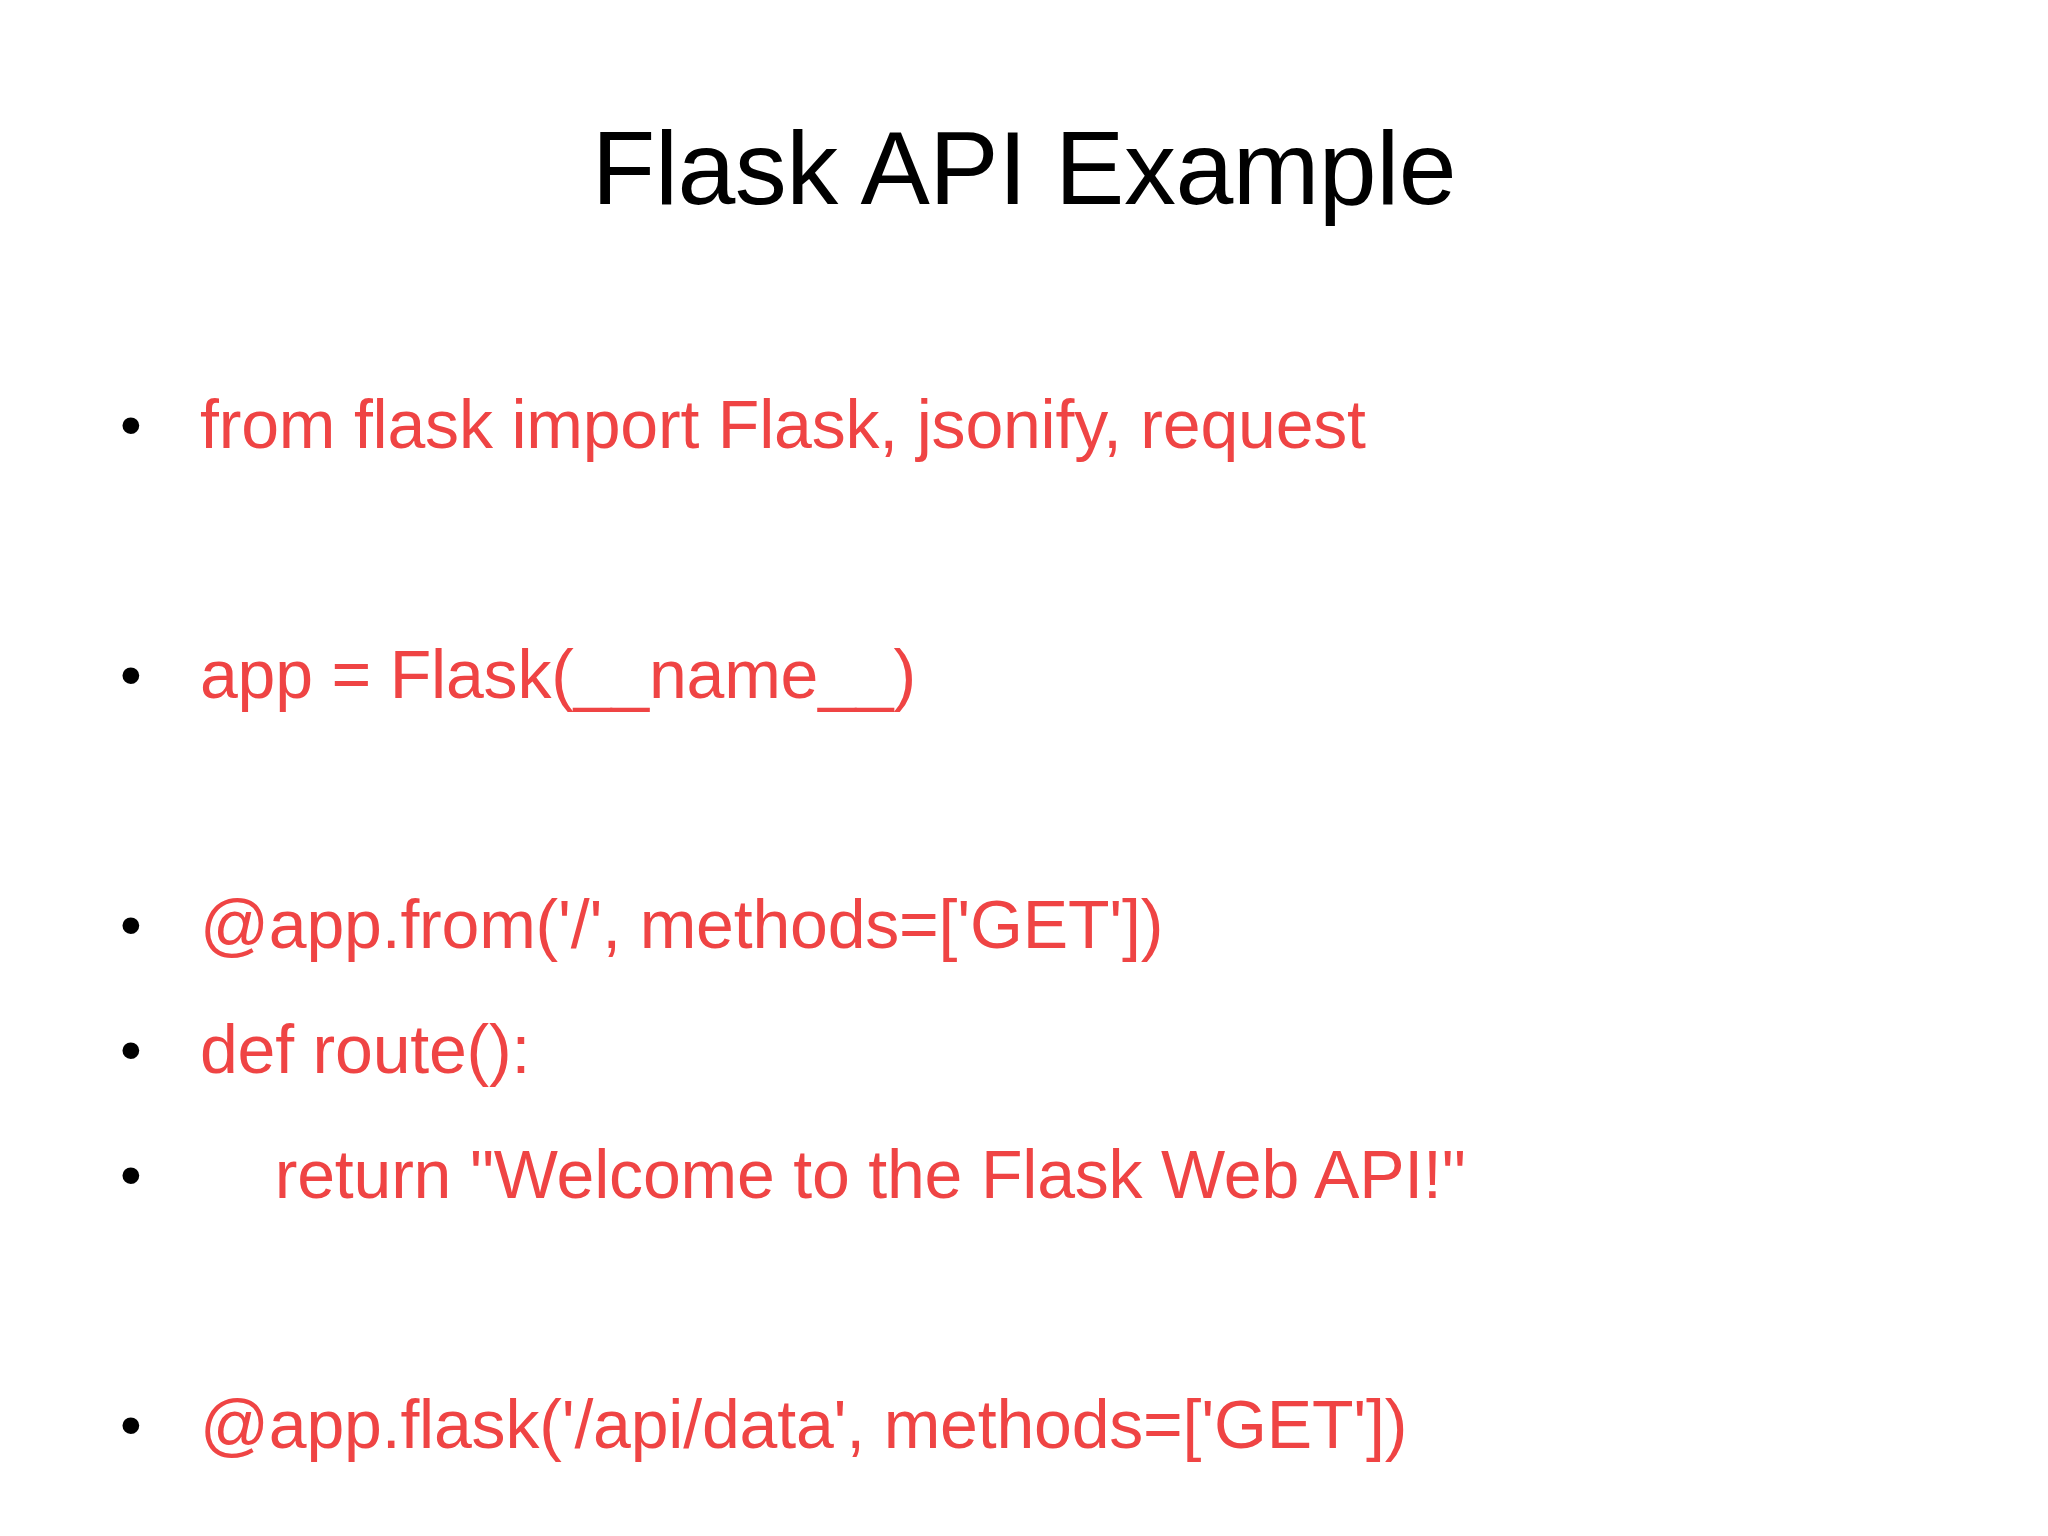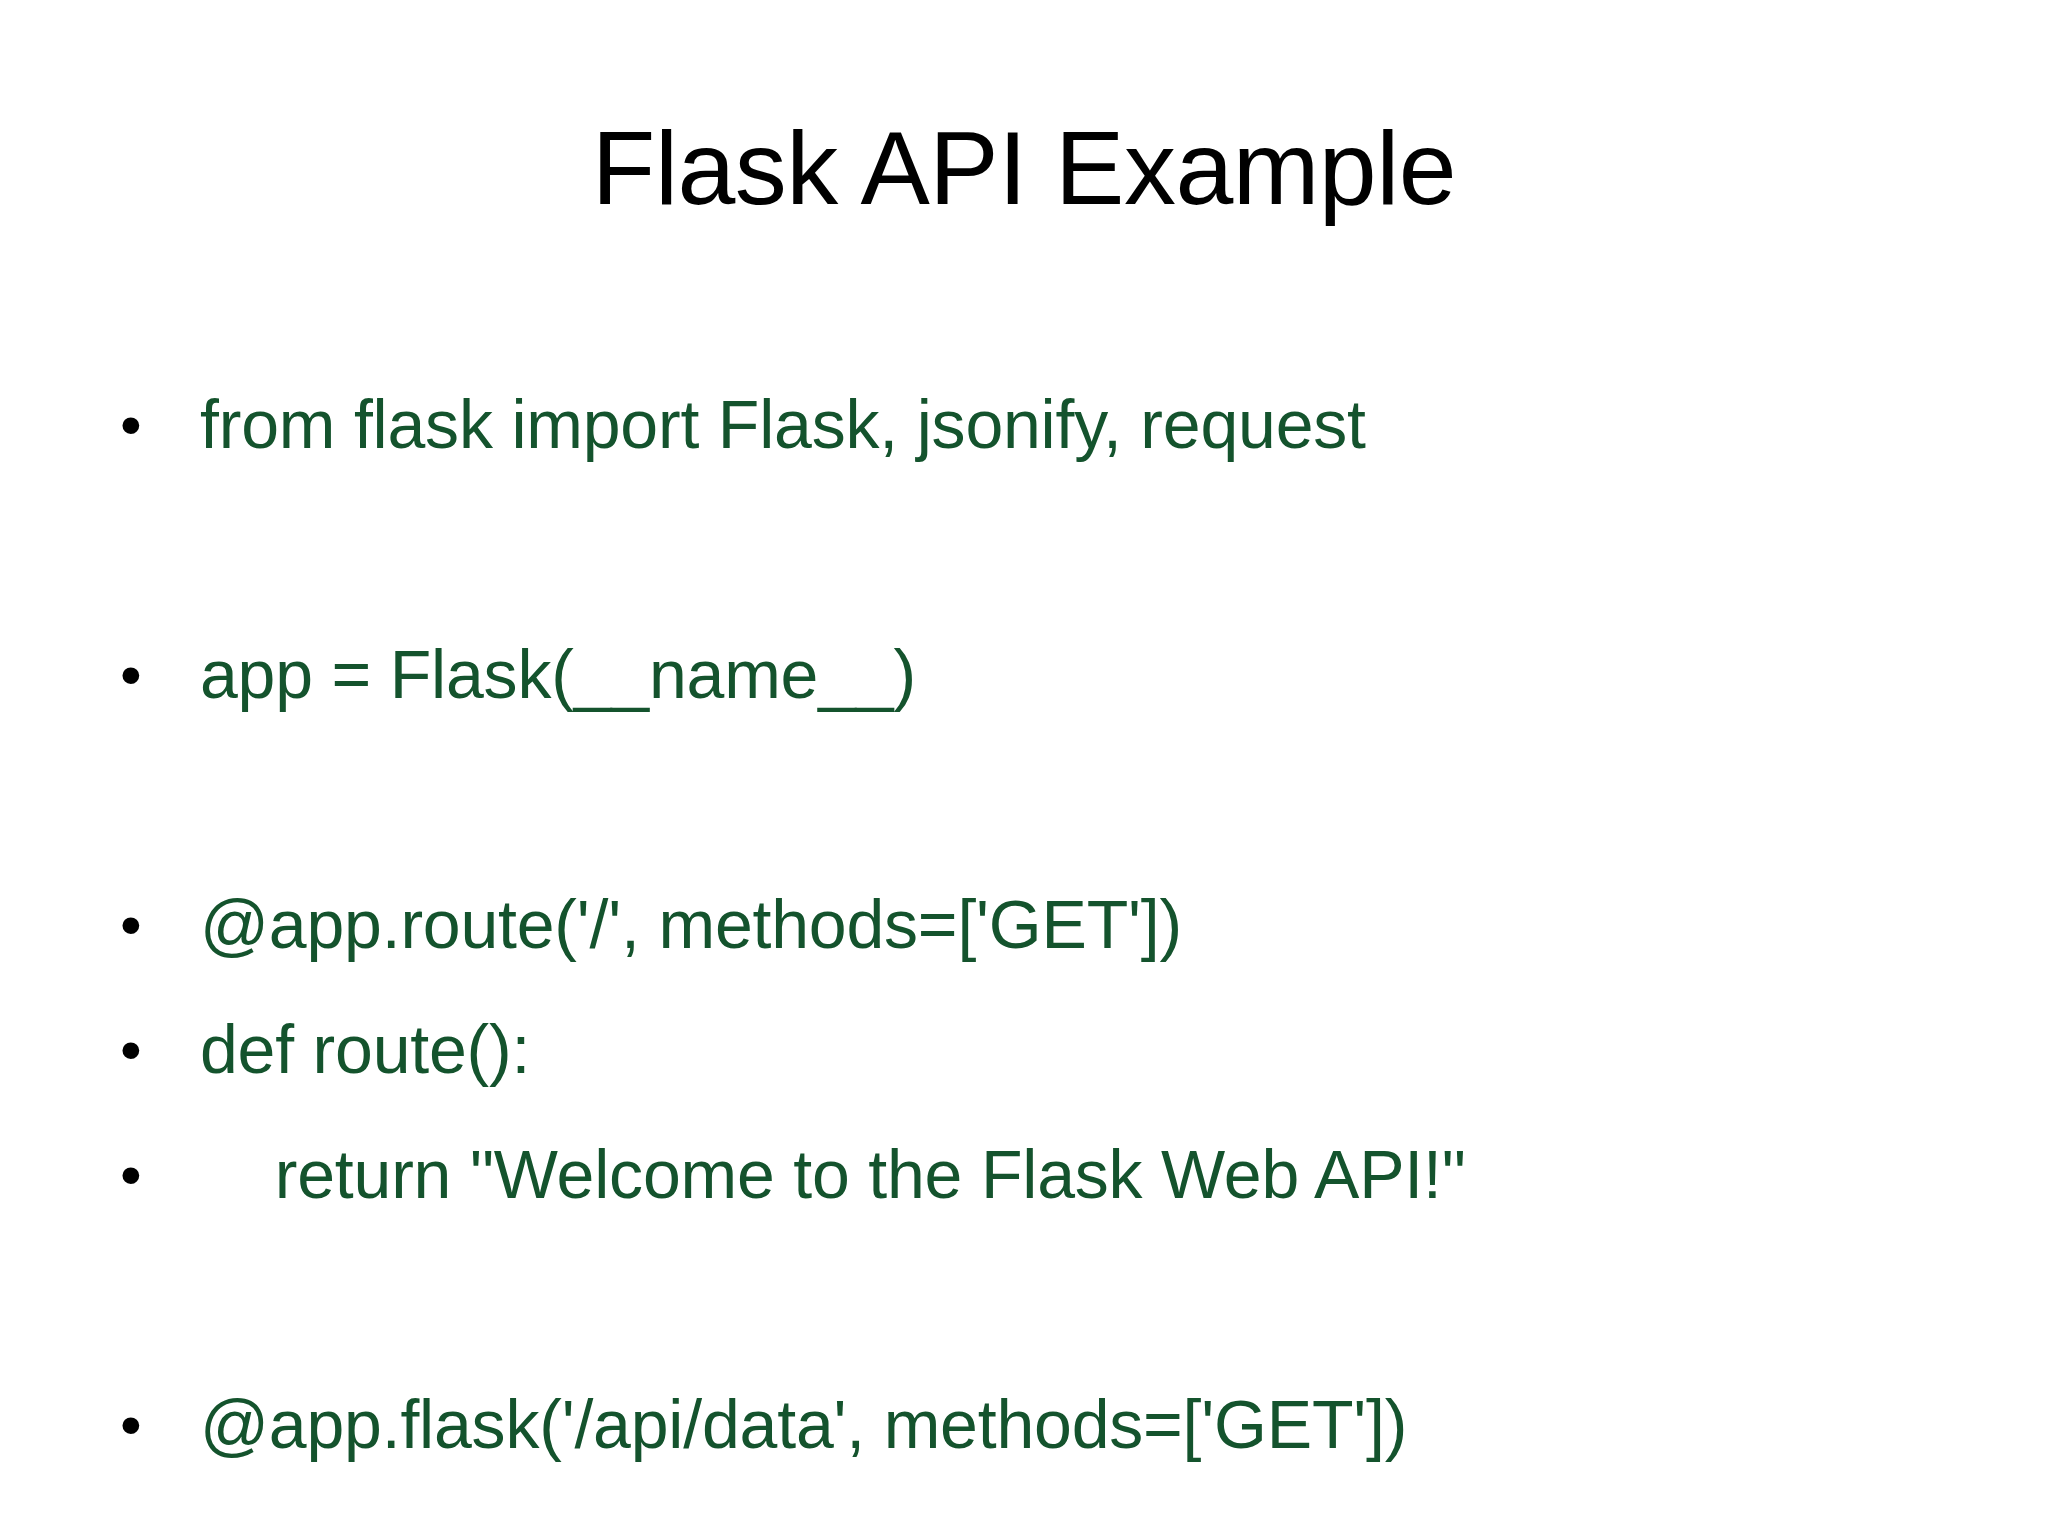--- a/index.html
+++ b/index.html
@@ -68,21 +68,21 @@
     line-height: 125px;
     text-align: left;
     color: #000000;
     font-family: "Liberation Sans", sans-serif;
   }
 
   .bullet-text {
     flex: 1 1 auto;
     font-size: 68px;
     line-height: 125px;
-    color: #14532d;
+    color: #ef4444;
     white-space: pre;
     font-weight: 400;
     letter-spacing: -0.2px;
   }
 
   .bullet-text.blank {
     min-height: 125px;
   }
 </style>
 </head>
@@ -109,21 +109,21 @@
       <span class="bullet-text">app = Flask(__name__)</span>
     </li>
 
     <li class="bullet-row spacer">
       <span class="bullet-marker"></span>
       <span class="bullet-text blank"></span>
     </li>
 
     <li class="bullet-row">
       <span class="bullet-marker">•</span>
-      <span class="bullet-text">@app.route('/', methods=['GET'])</span>
+      <span class="bullet-text">@app.from('/', methods=['GET'])</span>
     </li>
 
     <li class="bullet-row">
       <span class="bullet-marker">•</span>
       <span class="bullet-text">def route():</span>
     </li>
 
     <li class="bullet-row">
       <span class="bullet-marker">•</span>
       <span class="bullet-text">    return "Welcome to the Flask Web API!"</span>

